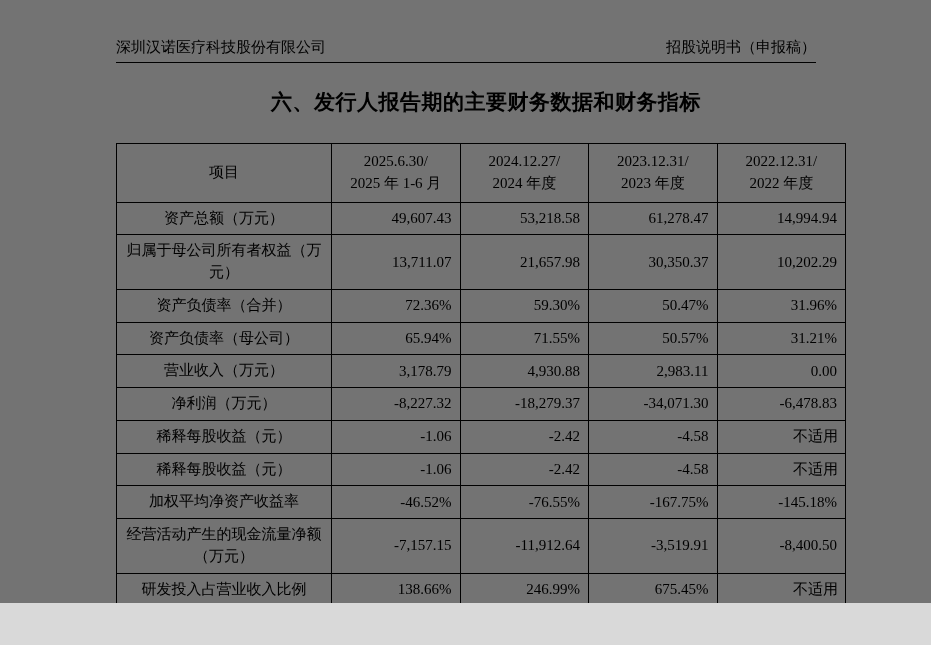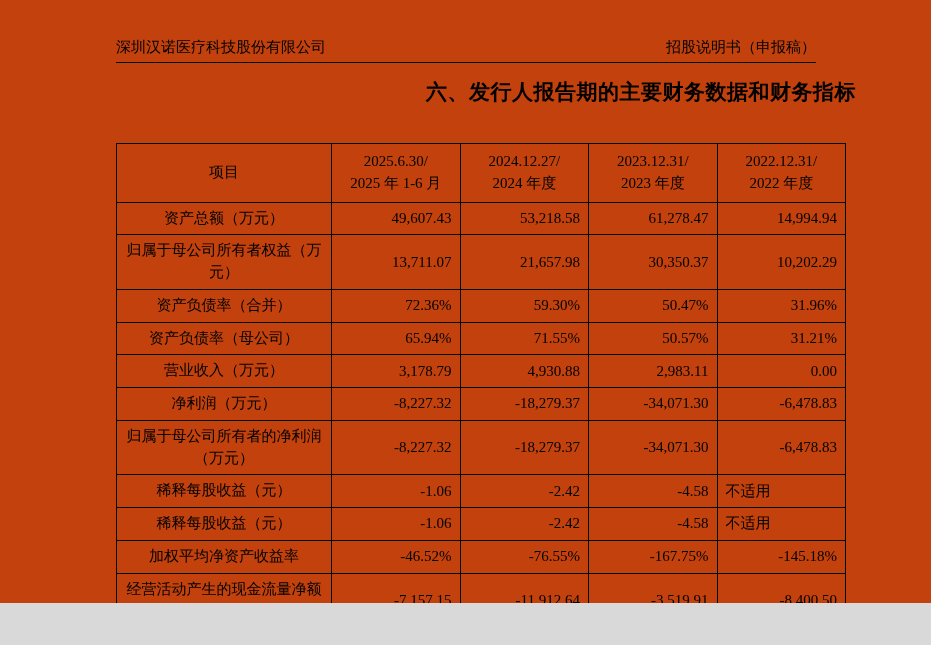--- a/index.html
+++ b/index.html
@@ -12,44 +12,44 @@
     background: #ffffff;
     font-family: "Liberation Serif", "DejaVu Serif", serif;
     color: #000000;
     overflow: hidden;
     position: relative;
   }
   .page {
     position: relative;
     width: 931px;
     height: 645px;
-    background: #c2410c;
+    background: #737373;
     text-decoration: underline;
   }
   .header {
     position: absolute;
     left: 116px;
     top: 38px;
     width: 700px;
     display: flex;
     justify-content: space-between;
     align-items: flex-end;
     font-size: 15px;
     padding-bottom: 5px;
     border-bottom: 1.5px solid #000;
   }
   .header-left, .header-right {
     white-space: nowrap;
   }
   .title {
     position: absolute;
     left: 116px;
-    top: 78px;
+    top: 88px;
     width: 740px;
-    text-align: right;
+    text-align: center;
     font-size: 21px;
     font-weight: bold;
     letter-spacing: 0.5px;
   }
   table.fin {
     position: absolute;
     left: 116px;
     top: 143px;
     width: 729px;
     border-collapse: collapse;
@@ -71,22 +71,22 @@
   .col-val { width: 128.5px; }
   td.rowlabel {
     text-align: center;
     line-height: 1.45;
   }
   td.val {
     text-align: right;
     padding-right: 14px;
   }
   td.val.na {
-    text-align: left;
-    padding-right: 17px;
+    text-align: right;
+    padding-right: 7px;
   }
   .watermark-bar {
     position: absolute;
     left: 0;
     bottom: 0;
     width: 931px;
     height: 42px;
     background: #d9d9d9;
   }
   .watermark-text {
@@ -179,27 +179,20 @@
         <td class="val">0.00</td>
       </tr>
       <tr>
         <td class="rowlabel">净利润（万元）</td>
         <td class="val">-8,227.32</td>
         <td class="val">-18,279.37</td>
         <td class="val">-34,071.30</td>
         <td class="val">-6,478.83</td>
       </tr>
       <tr>
-        <td class="rowlabel">归属于母公司所有者的净利润（万元）</td>
-        <td class="val">-8,227.32</td>
-        <td class="val">-18,279.37</td>
-        <td class="val">-34,071.30</td>
-        <td class="val">-6,478.83</td>
-      </tr>
-      <tr>
         <td class="rowlabel">稀释每股收益（元）</td>
         <td class="val">-1.06</td>
         <td class="val">-2.42</td>
         <td class="val">-4.58</td>
         <td class="val na">不适用</td>
       </tr>
       <tr>
         <td class="rowlabel">稀释每股收益（元）</td>
         <td class="val">-1.06</td>
         <td class="val">-2.42</td>

